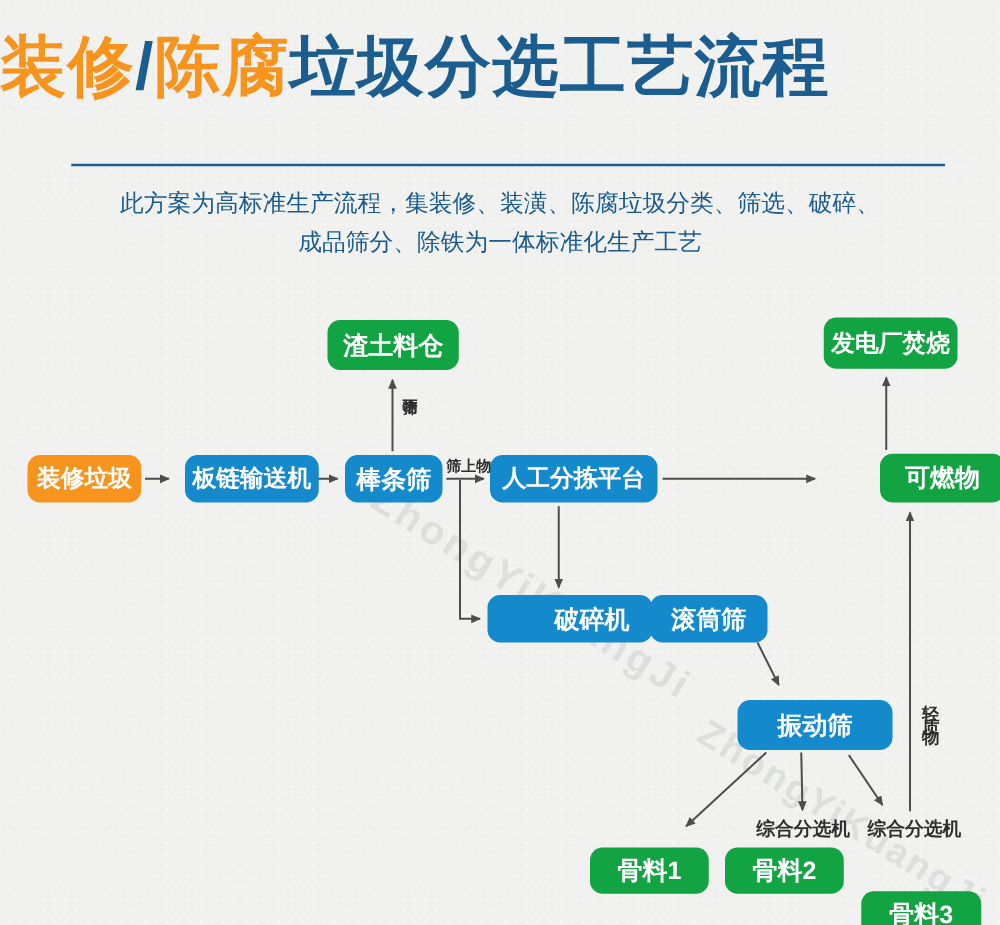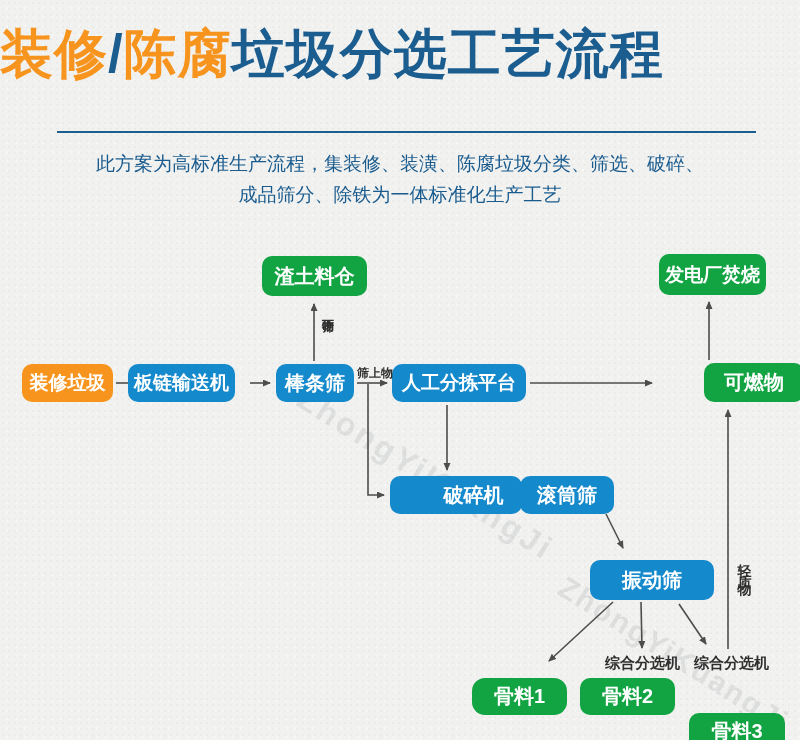--- a/index.html
+++ b/index.html
@@ -92,30 +92,30 @@
         <path d="M491,494 H514" marker-end="url(#ah)"></path>
         <path d="M606,514 L623,548" marker-end="url(#ah)"></path>
         <path d="M613,602 L549,661" marker-end="url(#ah)"></path>
         <path d="M641,602 L642,648" marker-end="url(#ah)"></path>
         <path d="M679,604 L706,644" marker-end="url(#ah)"></path>
         <path d="M728,649 V410" marker-end="url(#ah)"></path>
       </g>
     </svg>
 
     <div class="node orange" style="left:22px;top:364px;width:91px;height:38px;font-size:19px;">装修垃圾</div>
-    <div class="node blue" style="left:128px;top:364px;width:107px;height:38px;font-size:19px;">板链输送机</div>
+    <div class="node blue" style="left:148px;top:364px;width:107px;height:38px;font-size:19px;">板链输送机</div>
     <div class="node blue" style="left:276px;top:364px;width:78px;height:38px;">棒条筛</div>
     <div class="node blue" style="left:392px;top:364px;width:134px;height:38px;font-size:19px;">人工分拣平台</div>
     <div class="node green" style="left:659px;top:254px;width:107px;height:41px;font-size:19px;">发电厂焚烧</div>
     <div class="node green" style="left:262px;top:256px;width:105px;height:40px;">渣土料仓</div>
     <div class="node green" style="left:660px;top:363px;width:100px;height:39px;margin-left:44px;">可燃物</div>
     <div class="node blue" style="left:390px;top:476px;width:97px;height:38px;padding-left:35px;">破碎机</div>
     <div class="node blue" style="left:520px;top:476px;width:94px;height:38px;">滚筒筛</div>
     <div class="node blue" style="left:590px;top:560px;width:124px;height:40px;">振动筛</div>
-    <div class="node green" style="left:472px;top:678px;width:95px;height:37px;border-radius:13px;">骨料1</div>
+    <div class="node green" style="left:472px;top:678px;width:95px;height:37px;">骨料1</div>
     <div class="node green" style="left:580px;top:678px;width:95px;height:37px;">骨料2</div>
     <div class="node green" style="left:689px;top:713px;width:96px;height:37px;">骨料3</div>
 
     <div class="edge-label vert" style="left:319px;top:310px;height:48px;">筛下物</div>
     <div class="edge-label" style="left:357px;top:365px;">筛上物</div>
     <div class="edge-label vert lightmat" style="left:736px;top:553px;height:70px;">轻质物</div>
     <div class="edge-label big" style="left:605px;top:654px;">综合分选机</div>
     <div class="edge-label big" style="left:694px;top:654px;">综合分选机</div>
 
   </div>

